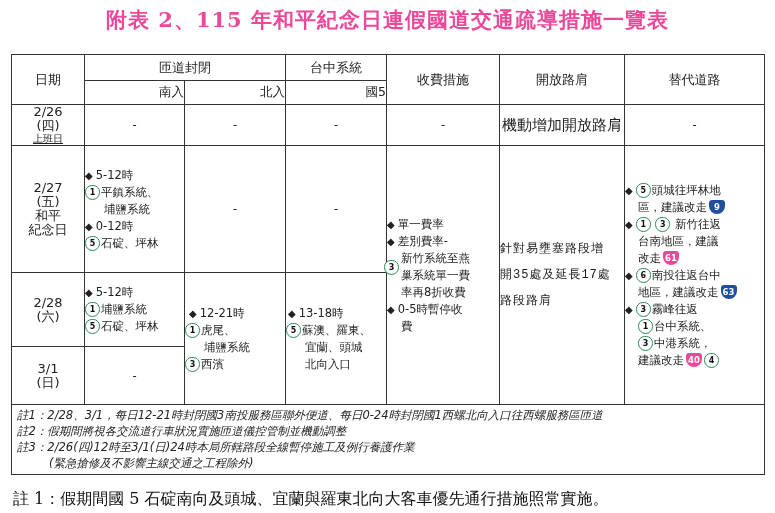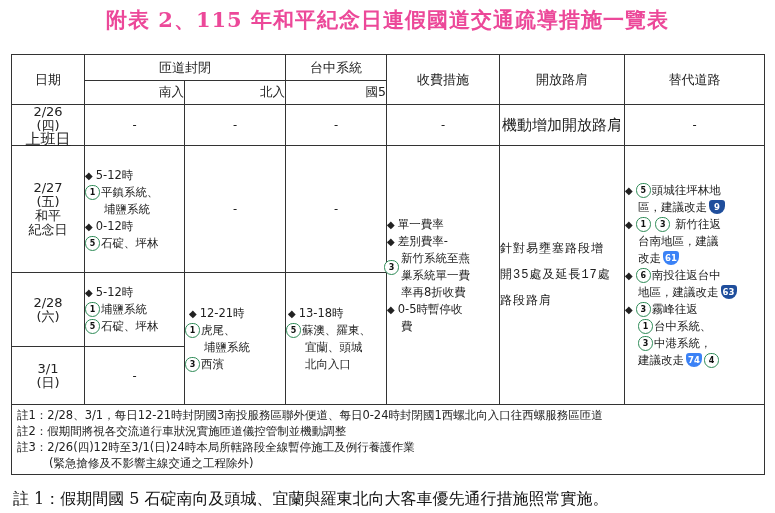--- a/index.html
+++ b/index.html
@@ -4,35 +4,35 @@
 <style>
   html, body { margin: 0; padding: 0; background: #ffffff; }
   body { width: 775px; height: 513px; position: relative; overflow: hidden; font-family: "DejaVu Sans", sans-serif; color: #222; }
   .title { position: absolute; left: 0; top: 6px; width: 775px; text-align: center; font-family: "DejaVu Serif", serif; font-weight: bold; font-size: 21px; letter-spacing: 1px; color: #ec4899; }
   table.main { position: absolute; left: 11px; top: 54px; width: 753px; border-collapse: collapse; table-layout: fixed; font-size: 11.5px; }
   table.main td { border: 1.3px solid #333; padding: 0; vertical-align: middle; }
   .hdr { text-align: center; font-size: 13px; color: #222; }
   .hdr-sm { text-align: right; font-size: 12.5px; height: 22px; }
   .c { text-align: center; }
   .date { text-align: center; font-size: 13px; line-height: 14px; }
-  .date .sub { font-size: 15px; display: block; line-height: 12px; text-decoration: underline; }
+  .date .sub { font-size: 10px; display: block; line-height: 12px; text-decoration: underline; }
   .cell { padding: 2px 4px 2px 6px; font-size: 11.5px; line-height: 17px; }
   .ln { display: block; white-space: nowrap; }
   .ind { padding-left: 19px; }
   .dia { font-size: 10px; margin-right: 3px; }
   .shield { display: inline-block; width: 13px; height: 13px; border: 1.3px solid #2e8b57; border-radius: 45% 45% 50% 50%; font-size: 8px; line-height: 13px; text-align: center; color: #111; font-weight: bold; vertical-align: middle; margin-right: 1px; background: #fff; }
   .badge { display: inline-block; min-width: 14px; height: 14px; border-radius: 3px 3px 8px 8px; font-size: 8.5px; line-height: 14px; text-align: center; color: #fff; font-weight: bold; vertical-align: middle; margin-left: 2px; padding: 0 1px; }
   .badge.blue { background: #1f4e9c; }
-  .badge.red { background: #3b82f6; }
+  .badge.red { background: #ec4899; }
   .toll { padding: 2px 2px 2px 8px; font-size: 11.5px; line-height: 17px; position: relative; }
   .toll .ind2 { padding-left: 14px; }
   .shoulder { padding: 0 10px 0 14px; font-size: 12px; line-height: 26px; letter-spacing: 1px; font-family: Liberation Mono, monospace; }
   .alt { padding: 2px 2px 2px 4px; font-size: 11.5px; line-height: 17px; }
   .notes { font-size: 11.5px; line-height: 16px; padding: 2px 6px 3px 5px !important; vertical-align: top; }
-  .notes .ln { white-space: nowrap; }
+  .notes .ln { white-space: nowrap; font-style: italic; }
   .footnote { position: absolute; left: 13px; top: 489px; font-family: "DejaVu Serif", serif; font-size: 16px; color: #111; white-space: nowrap; }
 </style>
 </head>
 <body>
 
 <div class="title">附表 2、115 年和平紀念日連假國道交通疏導措施一覽表</div>
 
 <table class="main">
   <colgroup>
     <col style="width:73px">
@@ -109,21 +109,21 @@
       <span class="ln"><span class="dia">◆</span><span class="shield">5</span><span>頭城往坪林地</span></span>
       <span class="ln ind" style="padding-left:13px"><span>區，建議改走</span><span class="badge blue">9</span></span>
       <span class="ln"><span class="dia">◆</span><span class="shield">1</span> <span class="shield">3</span> <span>新竹往返</span></span>
       <span class="ln" style="padding-left:13px">台南地區，建議</span>
       <span class="ln" style="padding-left:13px"><span>改走</span><span class="badge red">61</span></span>
       <span class="ln"><span class="dia">◆</span><span class="shield">6</span><span>南投往返台中</span></span>
       <span class="ln" style="padding-left:13px"><span>地區，建議改走</span><span class="badge blue">63</span></span>
       <span class="ln"><span class="dia">◆</span><span class="shield">3</span><span>霧峰往返</span></span>
       <span class="ln" style="padding-left:13px"><span class="shield">1</span><span>台中系統、</span></span>
       <span class="ln" style="padding-left:13px"><span class="shield">3</span><span>中港系統，</span></span>
-      <span class="ln" style="padding-left:13px"><span>建議改走</span><span class="badge red">74</span><span class="shield" style="margin-left:2px">4</span></span>
+      <span class="ln" style="padding-left:13px"><span>建議改走</span><span class="badge red">40</span><span class="shield" style="margin-left:2px">4</span></span>
     </td>
   </tr>
 
   <tr style="height:74px">
     <td class="date">
       <span class="ln">2/28</span>
       <span class="ln">(六)</span>
     </td>
     <td class="cell">
       <span class="ln"><span class="dia">◆</span><span>5-12時</span></span>

